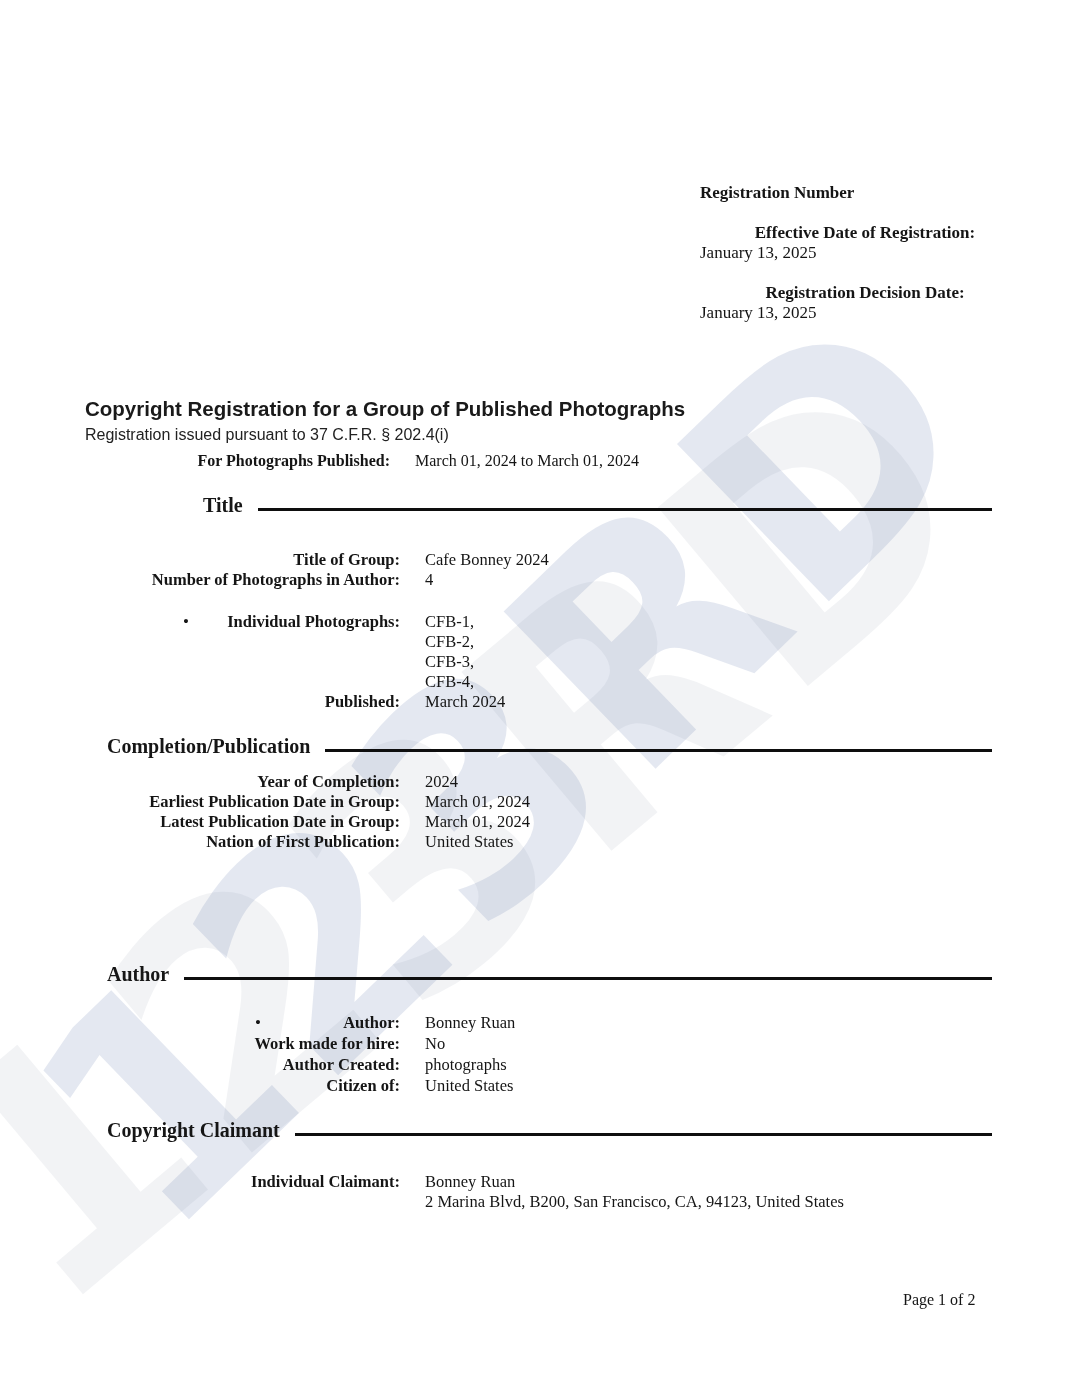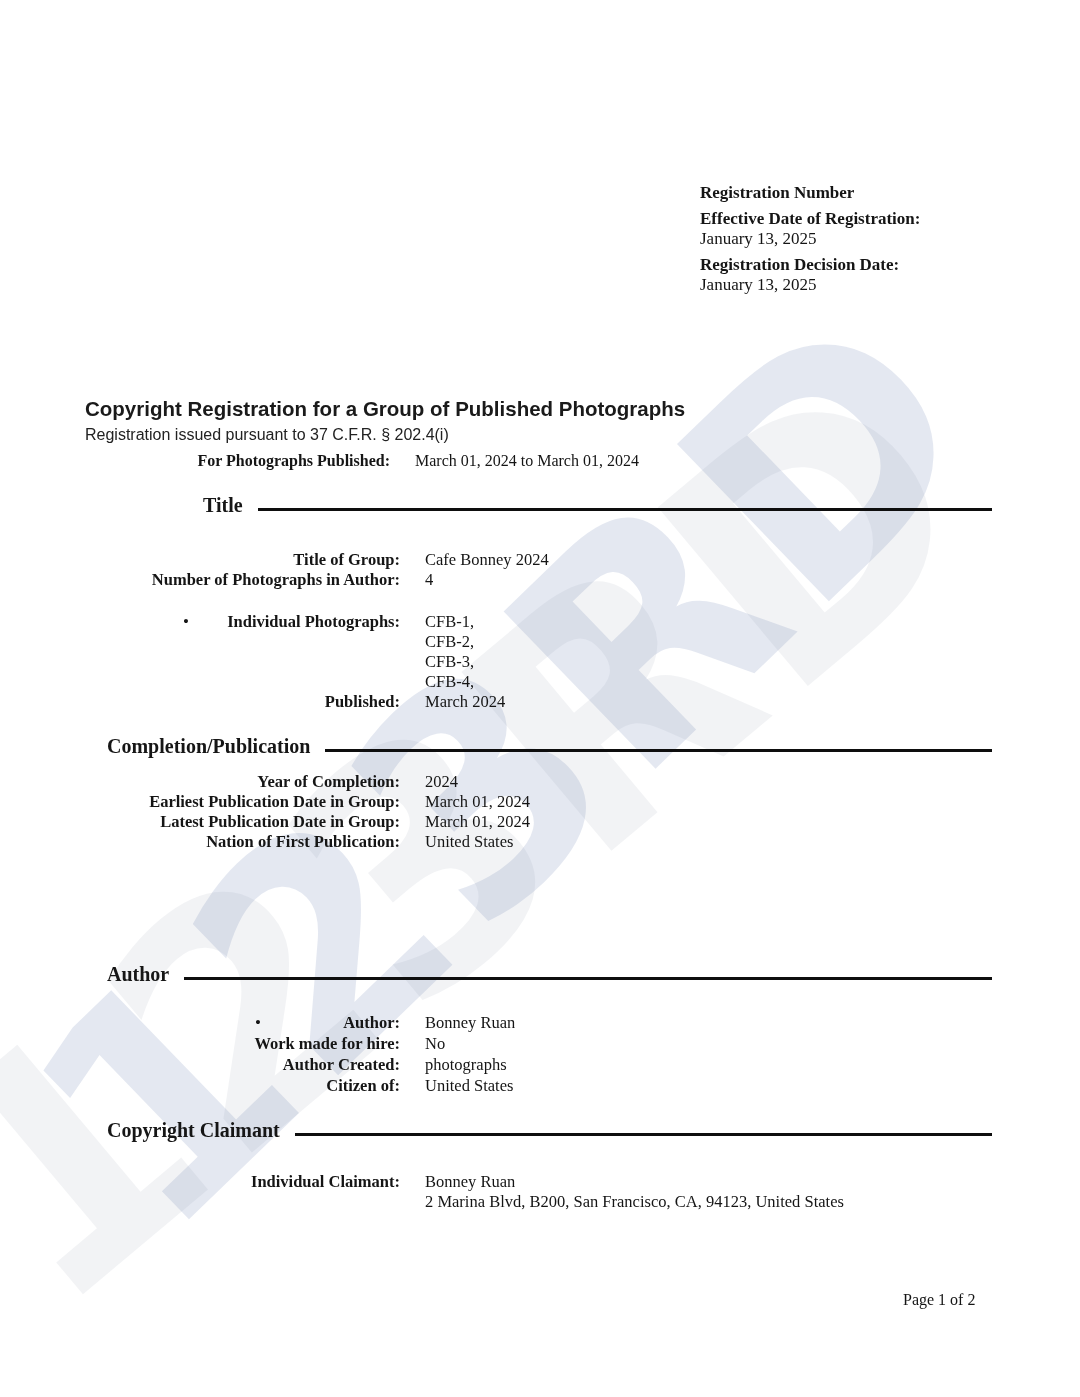--- a/index.html
+++ b/index.html
@@ -16,21 +16,21 @@
   }
   .wm-blue{left:47%;top:55%;transform:translate(-50%,-50%) rotate(-44deg);color:rgba(96,116,172,0.17);}
   .wm-gray{left:42%;top:60%;transform:translate(-50%,-50%) rotate(-40deg);color:rgba(130,138,155,0.10);font-size:320px;}
   
   .layer{position:absolute;z-index:1;}
   
   .reg{left:700px;top:183px;width:330px;}
   .reg-label{font-weight:bold;font-size:17px;line-height:20px;}
   .reg-number{font-weight:bold;font-size:30px;line-height:32px;margin:3px 0 6px;letter-spacing:1px;}
   .reg-line{font-size:17px;line-height:20px;}
-  .reg-line.b{font-weight:bold;margin-top:6px;}
+  .reg-line.b{font-weight:bold;margin-top:20px;text-align:center;}
   
   .doc-head{left:85px;top:397px;right:88px;}
   .doc-title{font-family:"Liberation Sans", sans-serif;font-weight:bold;font-size:20.5px;line-height:24px;color:#1a1a1a;margin:0;}
   .doc-sub{font-family:"Liberation Sans", sans-serif;font-size:16px;line-height:19px;margin-top:4px;color:#222;}
   .pub-row{margin-top:7px;}
   
   .sec-head{display:flex;align-items:flex-end;font-family:Liberation Serif, serif;}
   .sec-title{font-weight:bold;font-size:20px;line-height:23px;color:#161616;white-space:nowrap;}
   .sec-rule{flex:1;height:0;border-bottom:3.2px solid #0e0e0e;margin-left:15px;transform:translateY(-4px);}
   .sec-rule{align-self:flex-end;margin-bottom:2px;}

